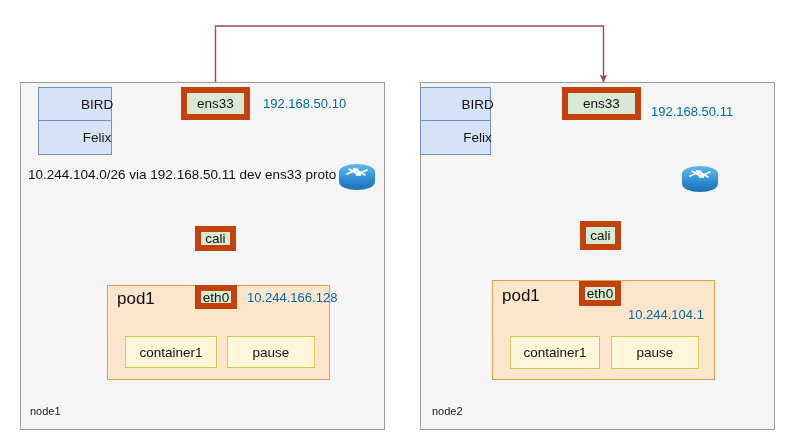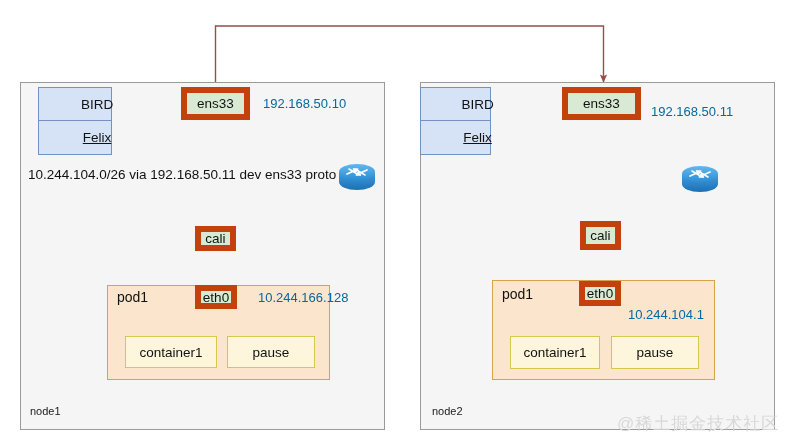--- a/index.html
+++ b/index.html
@@ -44,21 +44,20 @@
     box-sizing: border-box;
     display: flex;
     align-items: center;
     justify-content: center;
     font-size: 13.5px;
     color: #111111;
     padding-left: 44px;
   }
   .agent-box.second {
     border-top: none;
-    text-decoration: underline;
   }
   .iface-box {
     position: absolute;
     background: #d8ead3;
     border: 6px solid #c2410c;
     box-sizing: border-box;
     display: flex;
     align-items: center;
     justify-content: center;
     font-size: 13.5px;
@@ -80,21 +79,21 @@
     z-index: 4;
   }
   .pod-box {
     position: absolute;
     background: #fce5cd;
     border: 1px solid #d6a24a;
     box-sizing: border-box;
   }
   .pod-label {
     position: absolute;
-    font-size: 14px;
+    font-size: 17px;
     color: #111111;
     white-space: nowrap;
     z-index: 4;
   }
   .ctr-box {
     position: absolute;
     background: #fdf6dc;
     border: 1px solid #d6c84a;
     box-sizing: border-box;
     display: flex;
@@ -205,21 +204,21 @@
 
   <div class="iface-box" style="left:195px; top:226px; width:41px; height:25px;">
     <span>cali</span>
   </div>
 
   <div class="pod-box" style="left:107px; top:285px; width:223px; height:95px;"></div>
   <div class="pod-label" style="left:117px; top:289px;">pod1</div>
   <div class="iface-box" style="left:195px; top:285px; width:42px; height:24px;">
     <span>eth0</span>
   </div>
-  <div class="plain-text" style="left:258px; top:290px;">10.244.166.128</div>
+  <div class="plain-text" style="left:247px; top:290px;">10.244.166.128</div>
 
   <div class="ctr-box" style="left:125px; top:336px; width:92px; height:32px;">
     <span>container1</span>
   </div>
   <div class="ctr-box" style="left:227px; top:336px; width:88px; height:32px;">
     <span>pause</span>
   </div>
 
   <div class="node-label" style="left:30px; top:405px;">node1</div>
 
@@ -271,15 +270,14 @@
 
   <div class="ctr-box" style="left:510px; top:336px; width:90px; height:33px;">
     <span>container1</span>
   </div>
   <div class="ctr-box" style="left:611px; top:336px; width:88px; height:33px;">
     <span>pause</span>
   </div>
 
   <div class="node-label" style="left:432px; top:405px;">node2</div>
 
-  <div class="watermark" style="left:617px; top:412px;">@稀土掘金技术社区</div>
 
 </div>
 
 </body></html>

